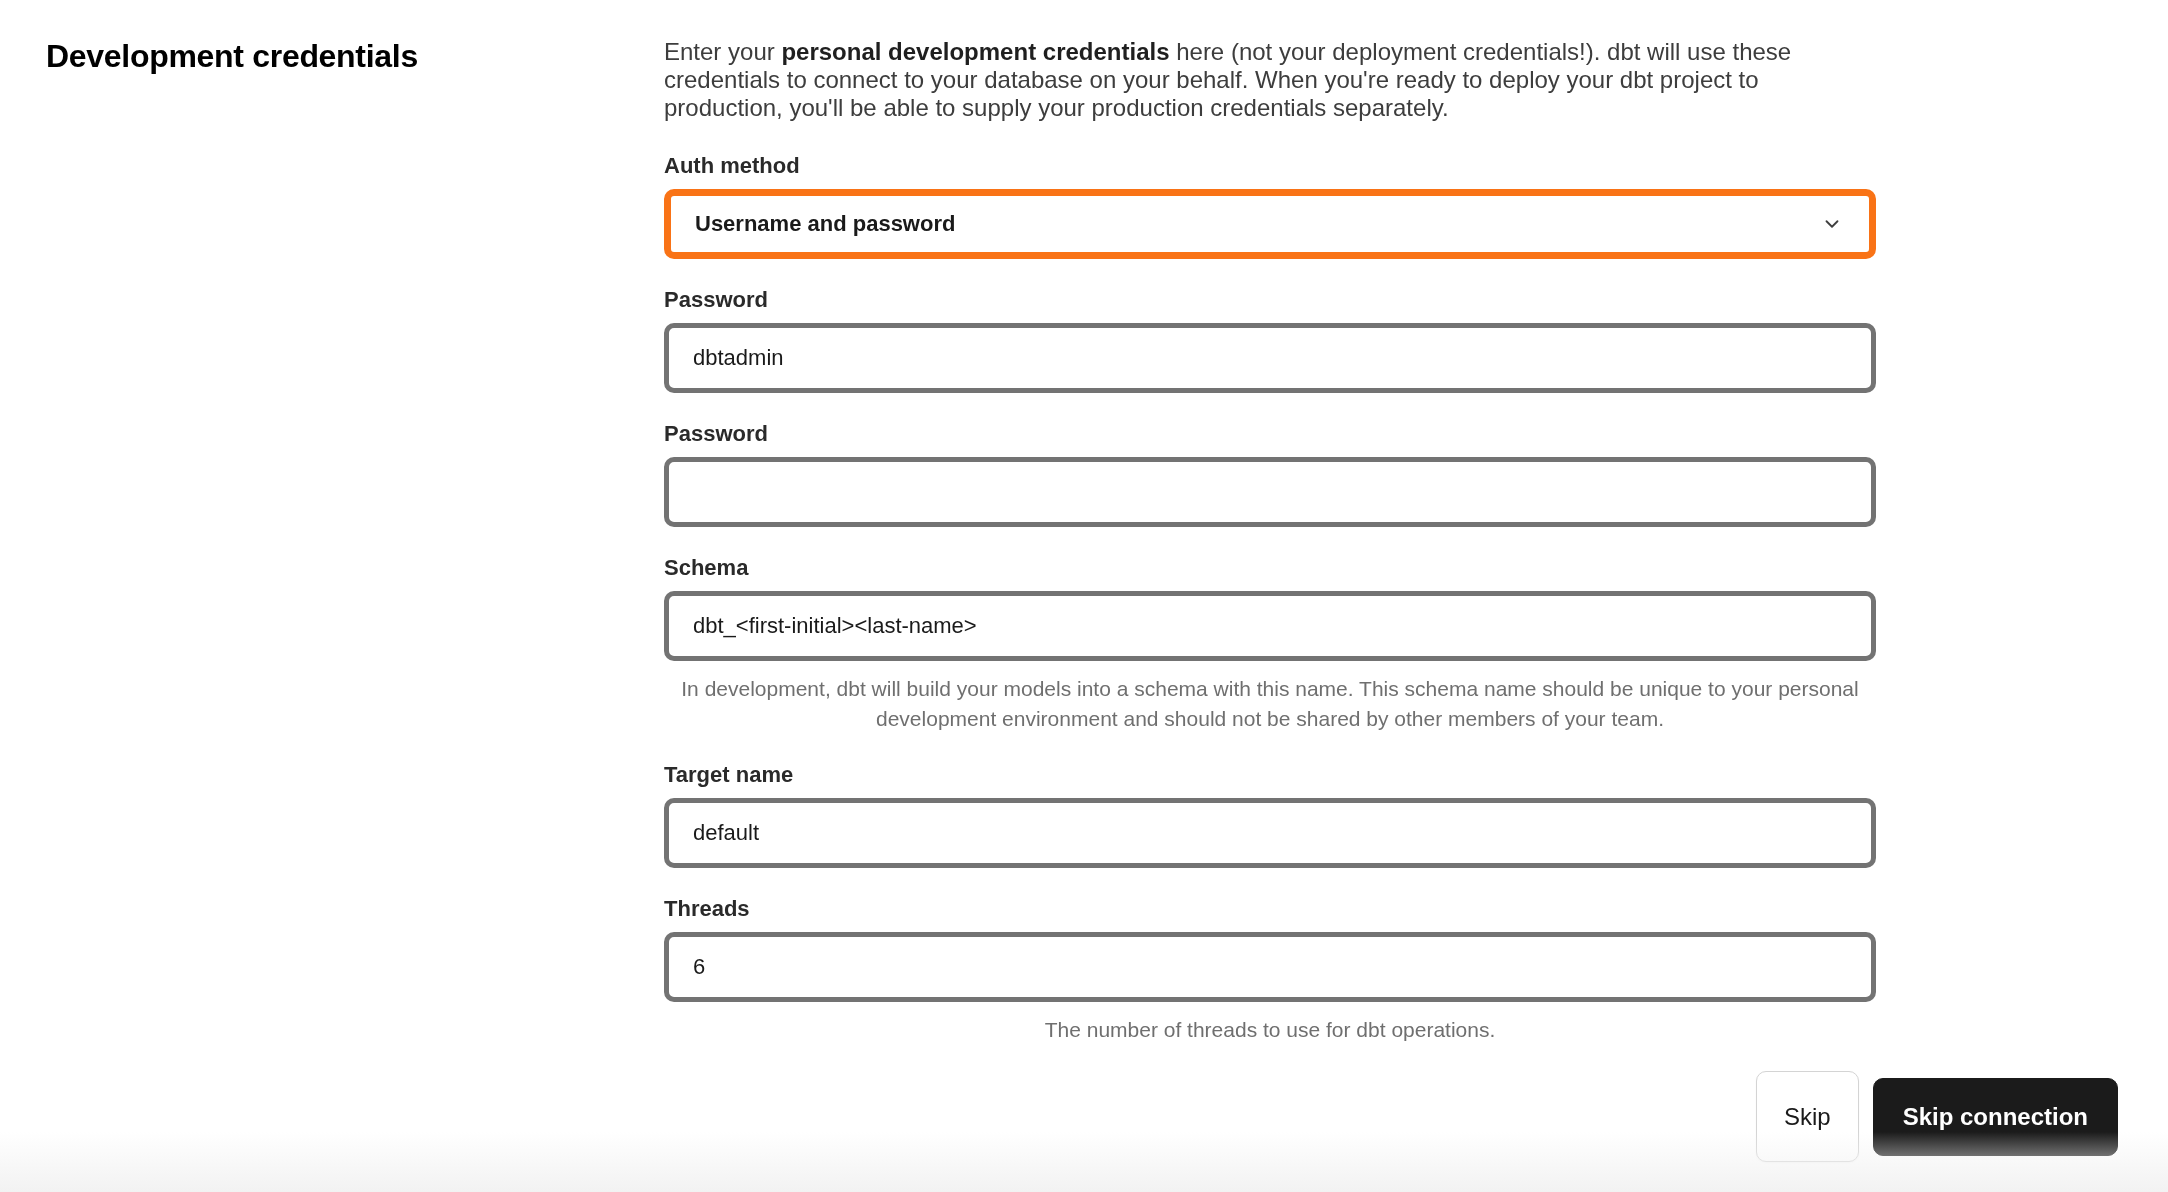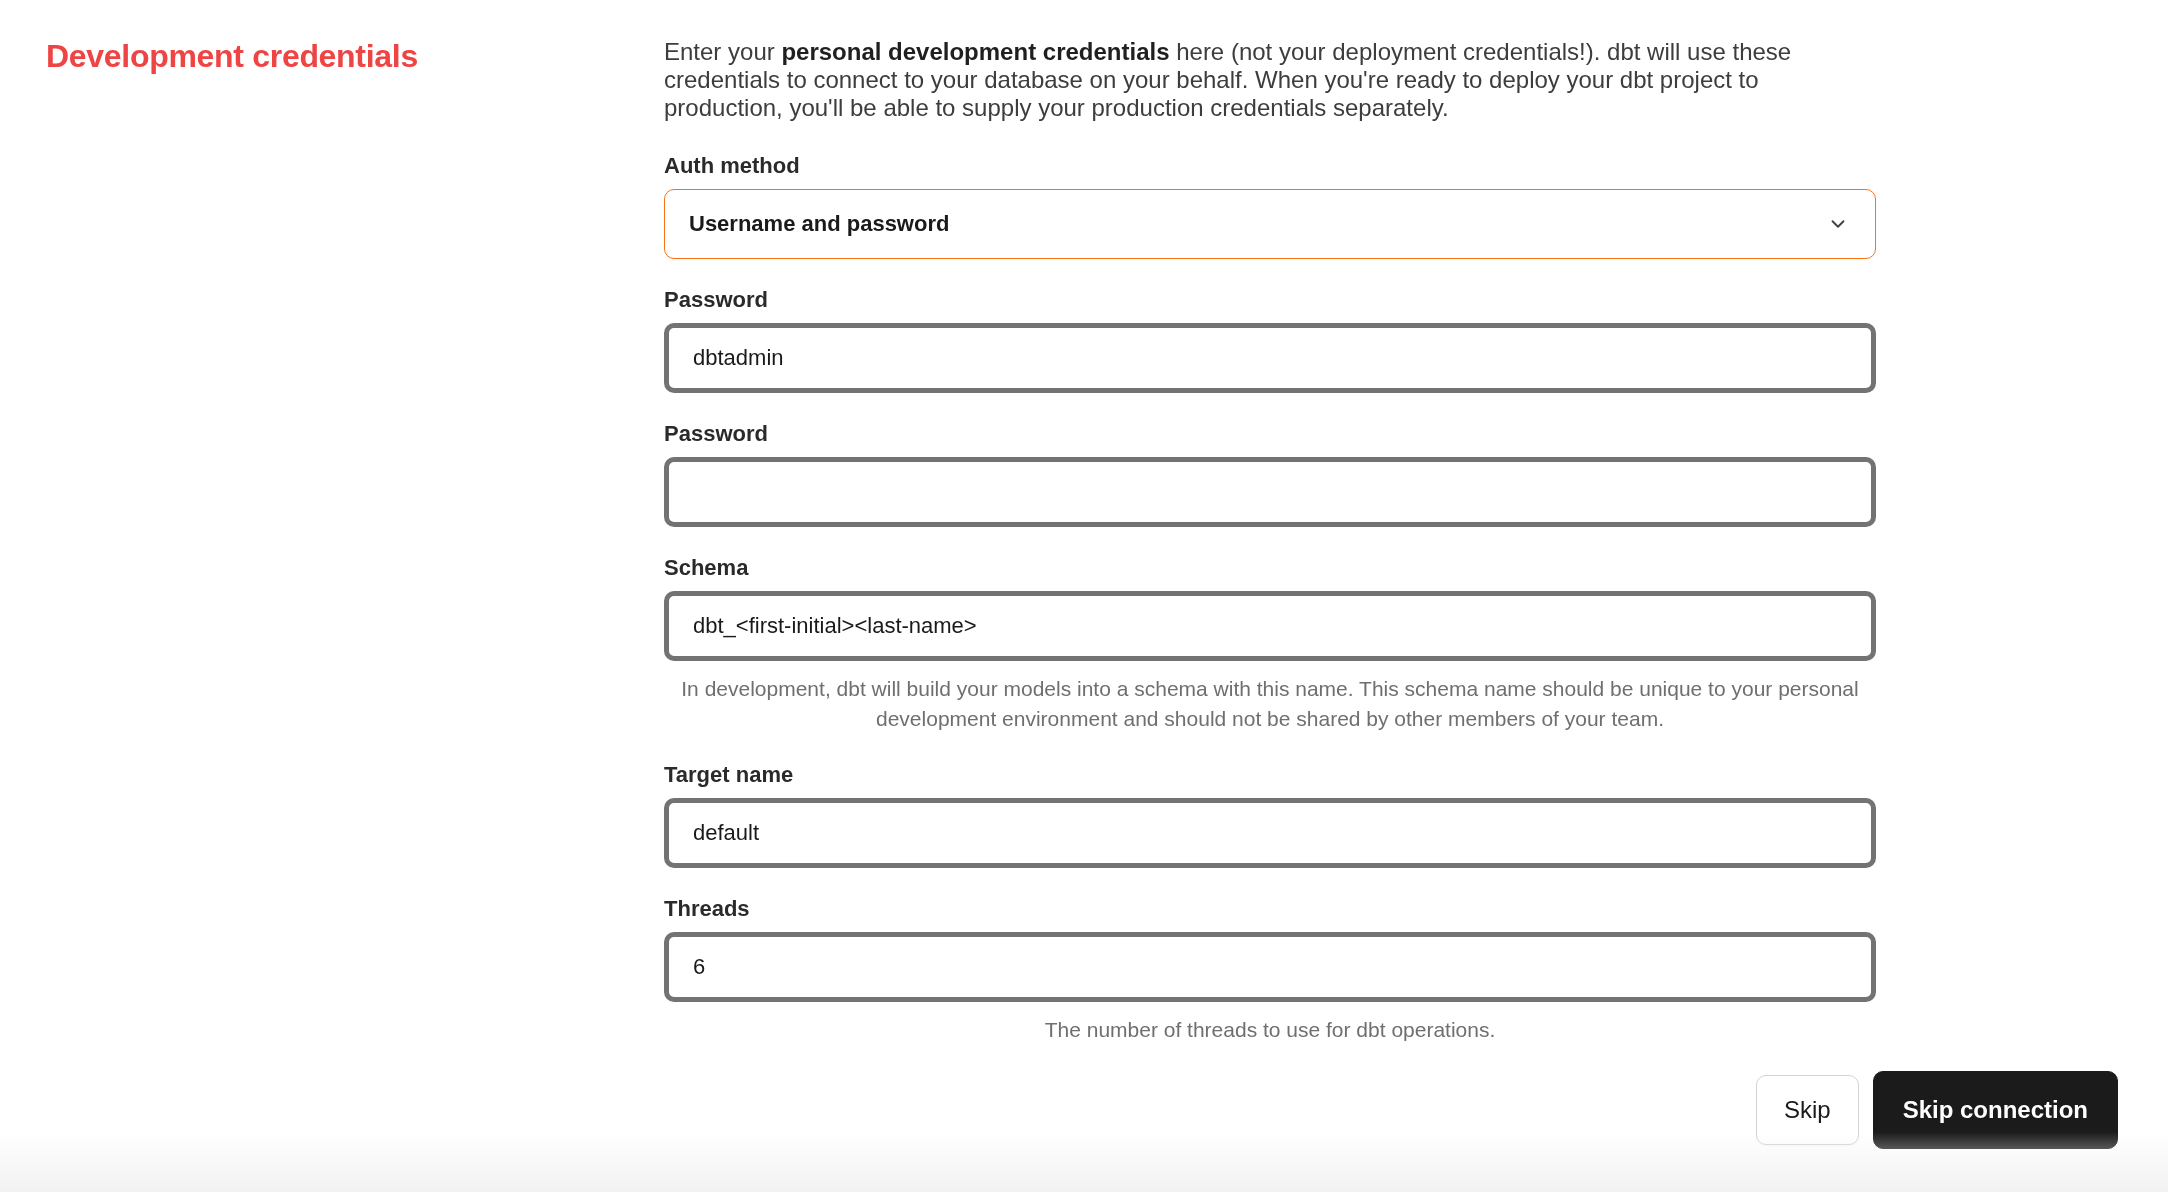--- a/index.html
+++ b/index.html
@@ -3,21 +3,21 @@
 <meta charset="utf-8">
 <style>
   * { margin: 0; padding: 0; box-sizing: border-box; }
   html, body { width: 2168px; height: 1192px; background: #ffffff; overflow: hidden; }
   body { font-family: "Liberation Sans", "DejaVu Sans", sans-serif; color: #1a1a1a; position: relative; }
 
   .layout { display: flex; align-items: flex-start; padding: 36px 0 0 46px; }
 
   .title-col { width: 618px; flex: 0 0 auto; }
   .page-title {
-    font-size: 32px; font-weight: 700; color: #ef4444;
+    font-size: 32px; font-weight: 700; color: #000000;
     letter-spacing: -0.3px; line-height: 1.15; padding-top: 2px;
   }
 
   .form-col { width: 1212px; flex: 0 0 auto; }
 
   .description {
     font-size: 24px; line-height: 28px; color: #3d3d3d; margin-top: 2px;
   }
   .description b { color: #1f1f1f; font-weight: 700; }
 
@@ -28,42 +28,42 @@
     margin-bottom: 10px; line-height: 26px;
   }
 
   .text-input {
     width: 100%; height: 70px; border: 5px solid #737373; border-radius: 10px;
     background: #ffffff; font-family: "Liberation Sans", "DejaVu Sans", sans-serif;
     font-size: 22px; color: #1a1a1a; padding: 0 24px; outline: none;
   }
 
   .select-box {
-    width: 100%; height: 70px; border: 1px solid #f97316; border-radius: 10px;
+    width: 100%; height: 70px; border: 7px solid #f97316; border-radius: 10px;
     background: #ffffff; display: flex; align-items: center;
     padding: 0 24px; cursor: pointer; position: relative;
   }
   .select-value { font-size: 22px; font-weight: 600; color: #1a1a1a; }
   .select-chevron { position: absolute; right: 26px; top: 50%; transform: translateY(-50%); display: flex; }
 
   .helper-text {
     font-size: 21px; line-height: 30px; color: #6f6f6f; margin-top: 13px; text-align: center;
   }
 
   .actions {
     position: absolute; top: 1071px; right: 50px;
     display: flex; align-items: center; gap: 14px;
   }
   .btn {
     border-radius: 10px; font-family: "Liberation Sans", "DejaVu Sans", sans-serif;
     font-size: 24px; cursor: pointer; display: flex; align-items: center; justify-content: center;
   }
   .btn-secondary {
     background: #ffffff; border: 1px solid #d4d4d4; color: #1a1a1a;
-    height: 70px; padding: 0 27px; font-weight: 400;
+    height: 91px; padding: 0 27px; font-weight: 400;
     box-shadow: 0 1px 2px rgba(0,0,0,0.04);
   }
   .btn-primary {
     background: #1b1b1b; border: 1px solid #1b1b1b; color: #ffffff;
     height: 78px; padding: 0 29px; font-weight: 600;
   }
 
   .bottom-fade {
     position: absolute; left: 0; right: 0; bottom: 0; height: 60px;
     background: linear-gradient(to bottom, rgba(244,244,244,0) 0%, #f2f2f2 100%);

